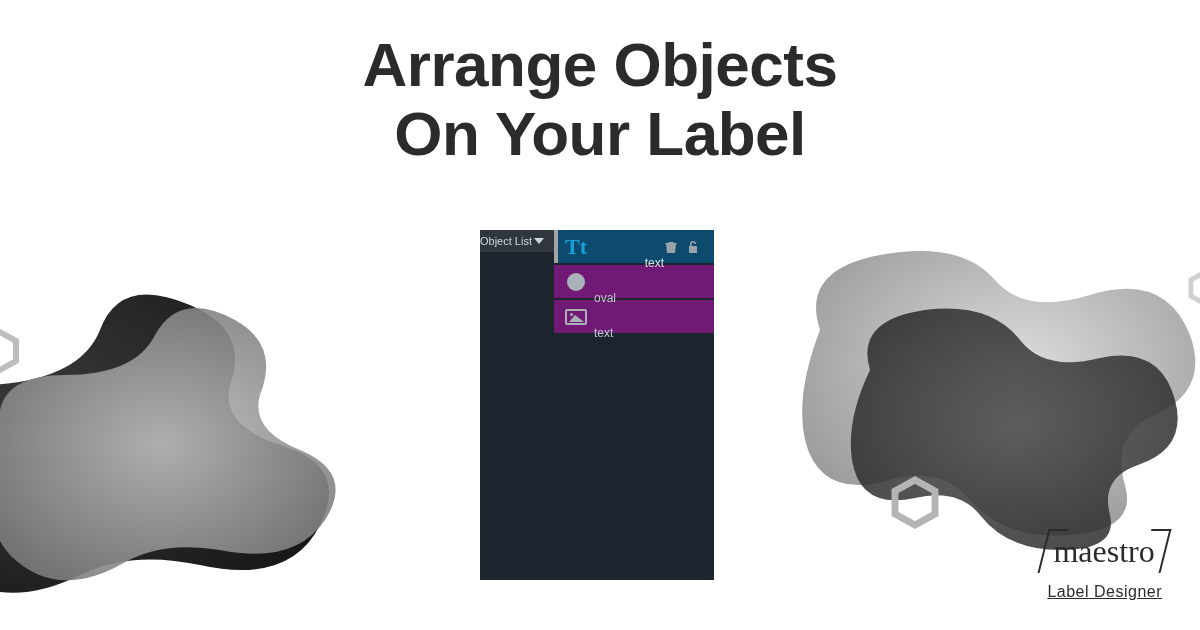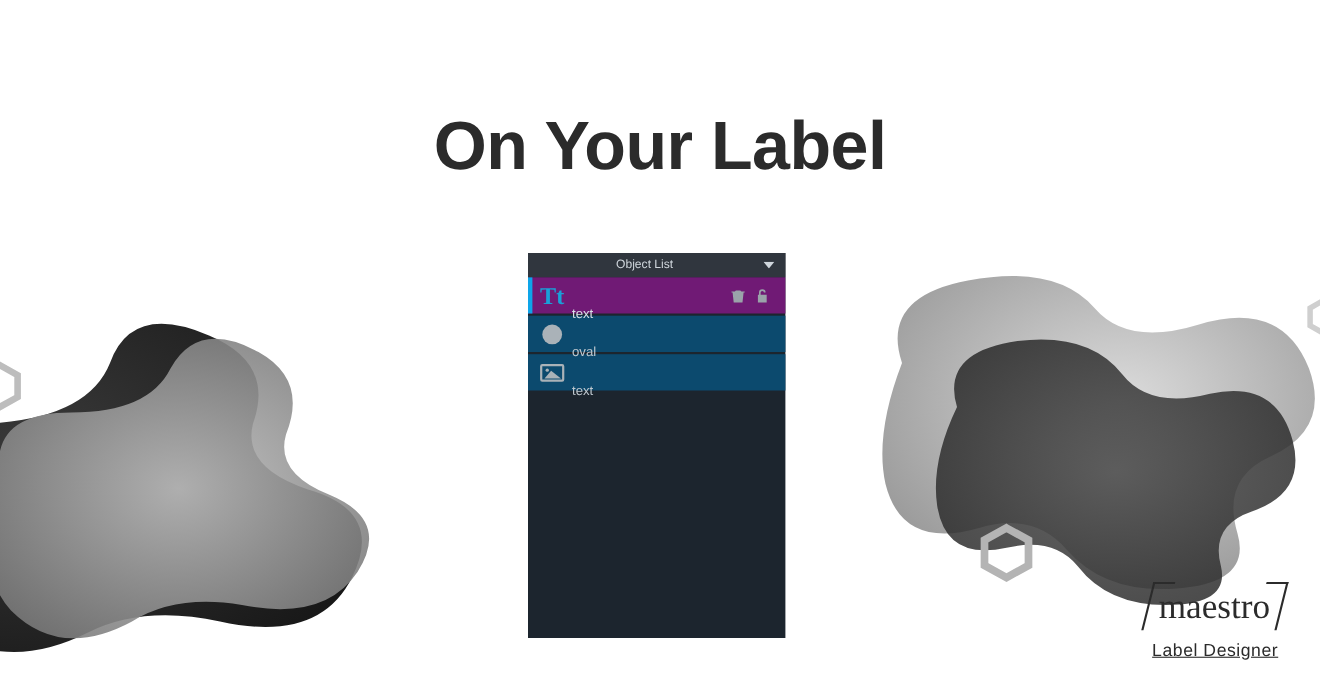--- a/index.html
+++ b/index.html
@@ -22,21 +22,21 @@
   .blob-left, .blob-right { position: absolute; pointer-events: none; }
   .blob-left  { left: -120px; top: 235px; width: 560px; height: 360px; }
   .blob-right { right: -80px; top: 200px; width: 520px; height: 360px; }
 
   
   .panel {
     position: absolute;
     left: 480px; top: 230px;
     width: 234px; height: 350px;
     background: #1c252e;
-    display: flex; flex-direction: column;
+    display: flex; flex-direction: row;
     font-size: 12px;
     color: #b8c2cb;
   }
   .panel-header {
     height: 22px;
     background: #30363e;
     display: flex; align-items: center;
     padding: 0 8px 0 0;
     position: relative;
   }
@@ -51,29 +51,30 @@
     display: inline-flex; align-items: center; justify-content: center;
     color: #cfd6dc;
     cursor: pointer;
   }
   .panel-body { padding: 0; flex: 1; }
 
   .row {
     display: flex; align-items: center;
     height: 33px;
     padding: 0 8px 0 0;
-    background: #0c4a6e;
+    background: #701a75;
     margin-bottom: 2px;
     color: #c8d0d6;
     cursor: pointer;
   }
   .row.selected {
-    background: #701a75;
-    border-left: 4px solid #0ea5e9;
+    background: #0c4a6e;
+    border-left: 4px solid #a3a3a3;
     padding-left: 0;
+    text-align: right;
   }
   .row:not(.selected) .row-accent { width: 4px; }
   .row-accent { width: 0; height: 100%; }
   .row-icon {
     width: 36px; height: 100%;
     display: flex; align-items: center; justify-content: center;
   }
   .row-label {
     flex: 1;
     font-size: 12px;
@@ -189,21 +190,21 @@
           <stop offset="100%" stop-color="#1e1e1e"></stop>
       </radialGradient>
     </defs>
     <path fill="url(#gR1)" d="M60 130 Q40 70 120 55 Q200 40 235 80 Q265 115 330 95 Q405 72 430 135 Q450 190 395 215 Q350 235 365 285 Q378 330 310 335 Q245 340 210 300 Q180 265 130 280 Q60 300 45 240 Q35 195 60 130 Z"></path>
     <path fill="url(#gR2)" opacity="0.85" d="M110 170 Q95 120 165 110 Q230 102 260 140 Q285 172 340 158 Q400 145 415 200 Q428 248 378 265 Q340 278 350 315 Q358 350 300 350 Q247 350 220 315 Q198 288 155 298 Q100 310 92 260 Q86 220 110 170 Z"></path>
     <polygon points="155,280 175,291 175,314 155,325 135,314 135,291" fill="none" stroke="#b4b4b4" stroke-width="7"></polygon>
     <polygon points="445,72 459,80 459,96 445,104 431,96 431,80" fill="none" stroke="#cfcfcf" stroke-width="5"></polygon>
   </svg>
 
   <h1 class="heading">
-    <br>
+    <span>Arrange Objects</span><br>
     <span>On Your Label</span>
   </h1>
 
   <div class="panel">
     <div class="panel-header">
       <span class="panel-title">Object List</span>
       <span class="panel-chevron">
         <svg viewBox="0 0 10 6" width="10" height="6">
             <path d="M0 0 L5 6 L10 0 Z" fill="currentColor"></path>
           </svg>

